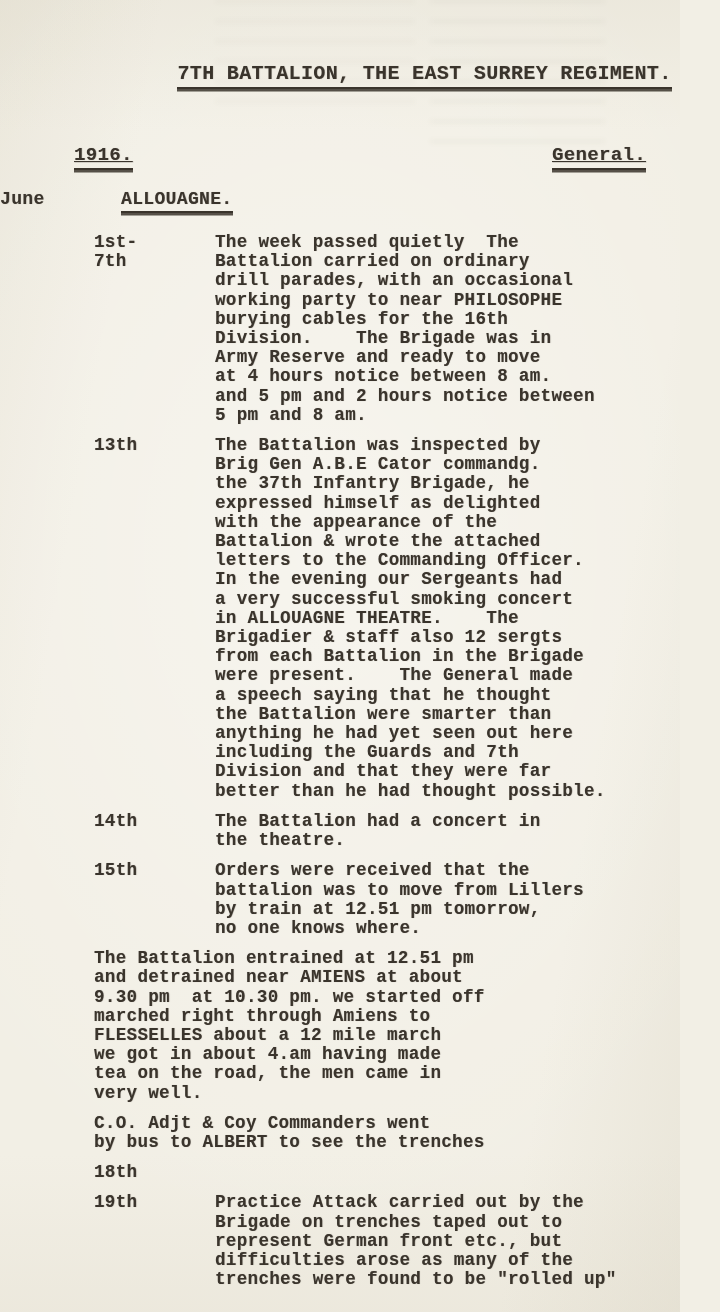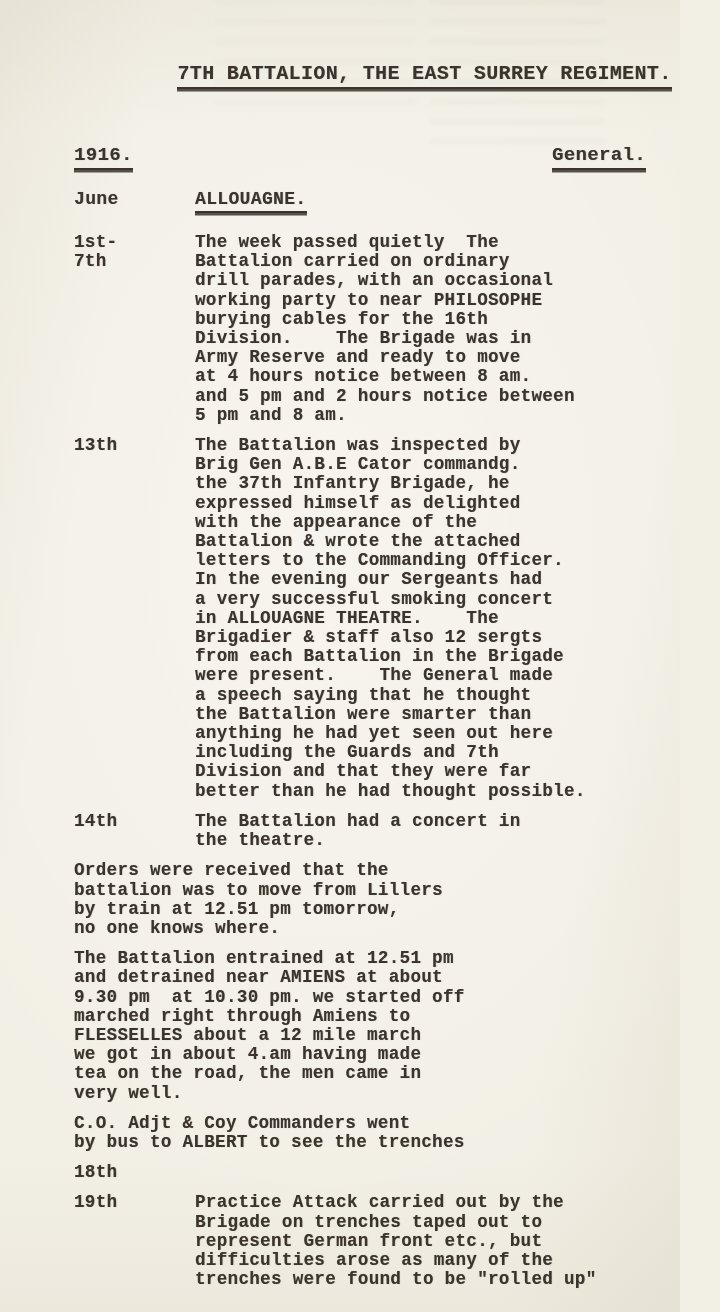--- a/index.html
+++ b/index.html
@@ -60,39 +60,40 @@
     line-height: 24px;
   }
   .meta-row {
     margin-top: 30px;
     padding-left: 74px;
     padding-right: 34px;
     display: flex;
     justify-content: space-between;
     font-size: 19px;
     line-height: 24px;
+    text-decoration: underline;
   }
   .june-row {
     margin-top: 18px;
-    padding-left: 74px;
     display: grid;
     grid-template-columns: 121px 1fr;
     font-size: 18px;
     line-height: 22px;
   }
   .entries {
     margin-top: 20px;
   }
   .entry {
     padding-left: 74px;
     display: grid;
     grid-template-columns: 121px 1fr;
     font-size: 17.5px;
     line-height: 19.2px;
     margin-bottom: 11px;
+    margin-left: 20px;
   }
   .entry .date, .entry .text { white-space: pre; }
 </style>
 </head>
 <body>
 
 <div class="page">
   <div class="ghost ghost-a"></div>
   <div class="ghost ghost-b"></div>
 
@@ -146,20 +147,21 @@
 including the Guards and 7th
 Division and that they were far
 better than he had thought possible.</div>
     </div>
     <div class="entry typewritten">
       <div class="date">14th</div>
       <div class="text">The Battalion had a concert in
 the theatre.</div>
     </div>
     <div class="entry typewritten">
+      <div class="date">15th</div>
       <div class="text">Orders were received that the
 battalion was to move from Lillers
 by train at 12.51 pm tomorrow,
 no one knows where.</div>
     </div>
     <div class="entry typewritten">
       <div class="text">The Battalion entrained at 12.51 pm
 and detrained near AMIENS at about
 9.30 pm  at 10.30 pm. we started off
 marched right through Amiens to

